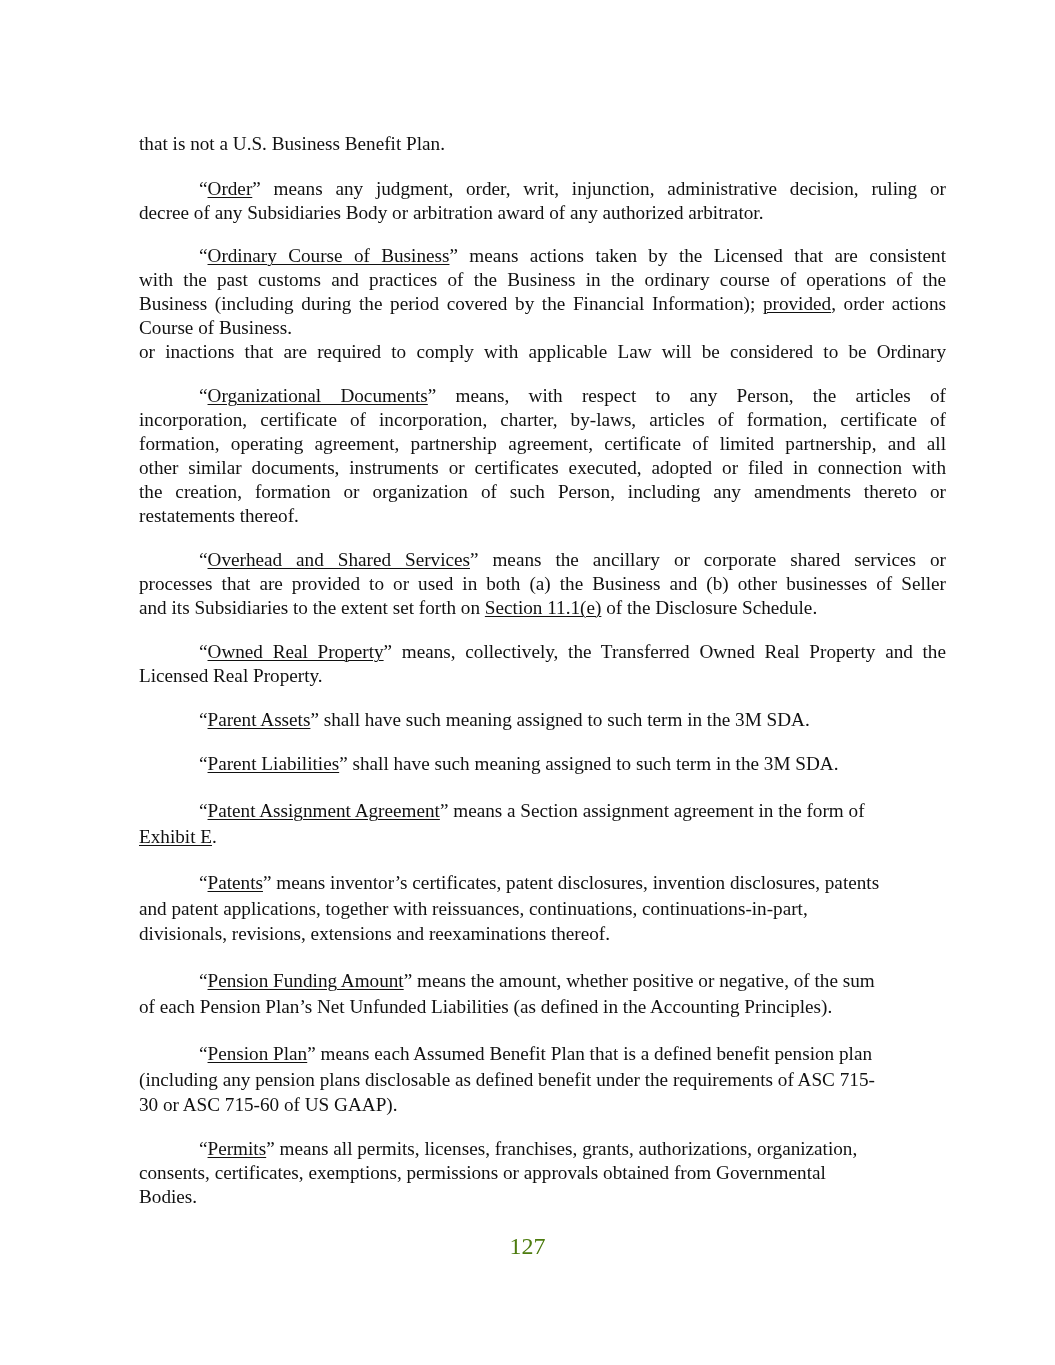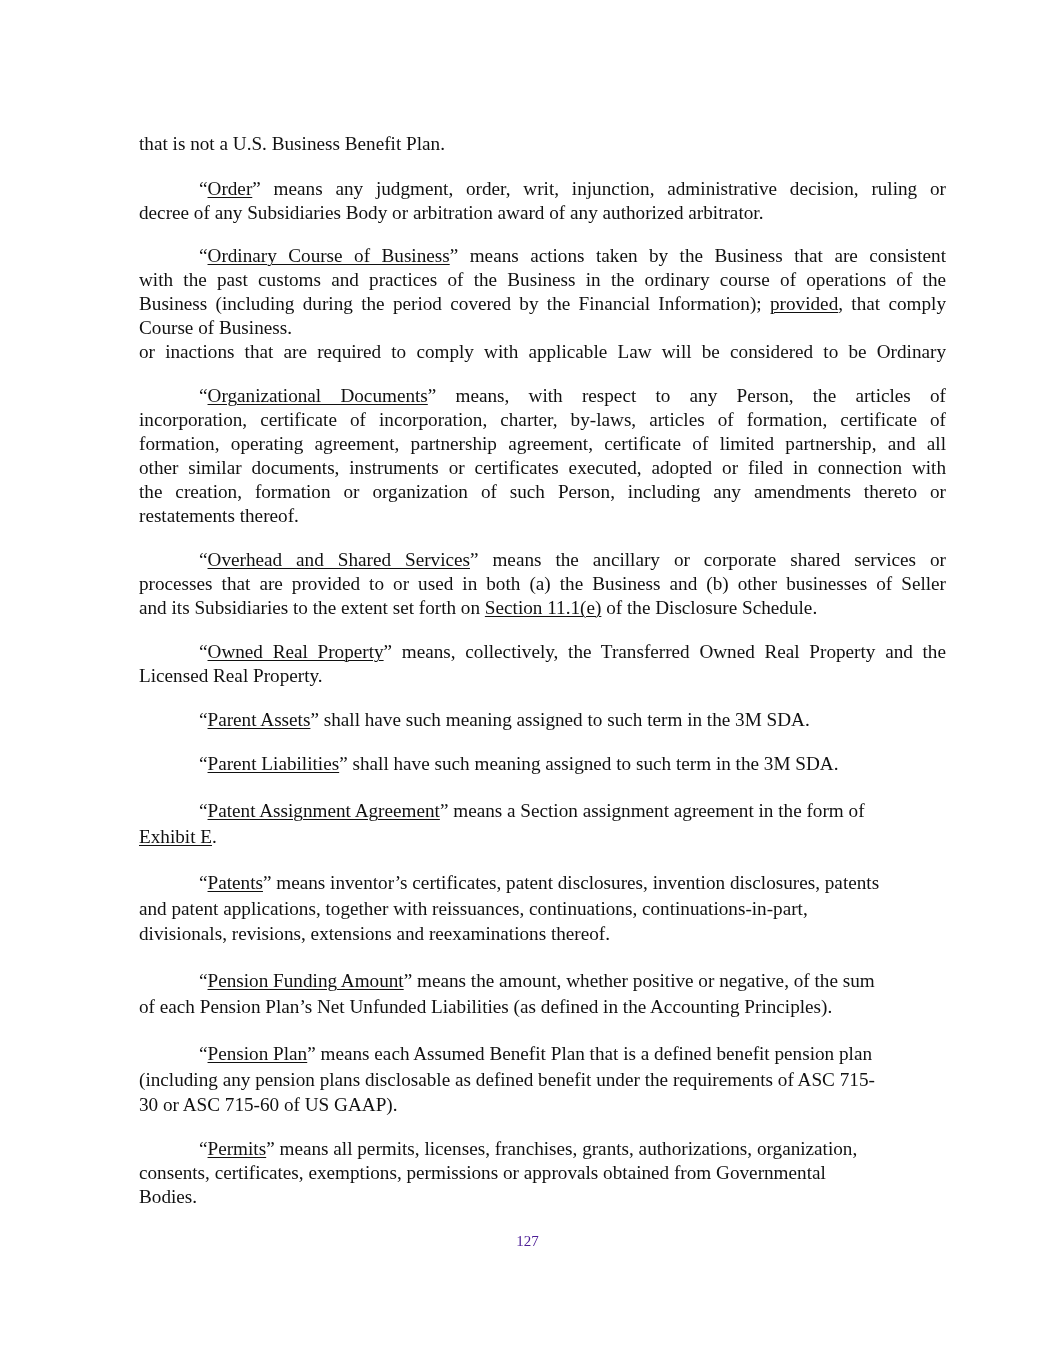--- a/index.html
+++ b/index.html
@@ -11,38 +11,38 @@
   }
   .para { position: absolute; left: 9px; width: 807px; margin: 6px; }
   .para .line { display: block; white-space: nowrap; }
   .para .jline { display: block; text-align: justify; text-align-last: justify; }
   .para .jline.last { text-align-last: left; }
   .loose { line-height: 25.5px; }
   .indent { display: inline-block; width: 60px; }
   u { text-underline-offset: 2px; text-decoration-thickness: 1px; }
   .page-number {
     position: absolute; left: 0; width: 1055px; top: 1233px; text-align: center;
-    font-family: "Liberation Serif", serif; font-size: 15px; color: #4c1d95;
+    font-family: "Liberation Serif", serif; font-size: 24px; color: #4d7c0f;
   }
 </style>
 </head>
 <body>
 
 <div class="page">
   <p class="para" style="top:126px">
       <span class="line"><span>that is not a U.S. Business Benefit Plan.</span></span>
     </p>
   <p class="para" style="top:171px">
       <span class="jline"><span class="indent"></span><span>“</span><u>Order</u><span>” means any judgment, order, writ, injunction, administrative decision, ruling or</span></span>
       <span class="jline last"><span>decree of any Subsidiaries Body or arbitration award of any authorized arbitrator.</span></span>
     </p>
   <p class="para" style="top:238px">
-      <span class="jline"><span class="indent"></span><span>“</span><u>Ordinary Course of Business</u><span>” means actions taken by the Business that are consistent</span></span>
+      <span class="jline"><span class="indent"></span><span>“</span><u>Ordinary Course of Business</u><span>” means actions taken by the Licensed that are consistent</span></span>
       <span class="jline"><span>with the past customs and practices of the Business in the ordinary course of operations of the</span></span>
-      <span class="jline"><span>Business (including during the period covered by the Financial Information); </span><u>provided</u><span>, that comply</span></span>
+      <span class="jline"><span>Business (including during the period covered by the Financial Information); </span><u>provided</u><span>, order actions</span></span>
       <span class="jline last"><span>Course of Business.</span></span>
       <span class="jline"><span>or inactions that are required to comply with applicable Law will be considered to be Ordinary</span></span>
     </p>
   <p class="para" style="top:378px">
       <span class="jline"><span class="indent"></span><span>“</span><u>Organizational Documents</u><span>” means, with respect to any Person, the articles of</span></span>
       <span class="jline"><span>incorporation, certificate of incorporation, charter, by-laws, articles of formation, certificate of</span></span>
       <span class="jline"><span>formation, operating agreement, partnership agreement, certificate of limited partnership, and all</span></span>
       <span class="jline"><span>other similar documents, instruments or certificates executed, adopted or filed in connection with</span></span>
       <span class="jline"><span>the creation, formation or organization of such Person, including any amendments thereto or</span></span>
       <span class="jline last"><span>restatements thereof.</span></span>

